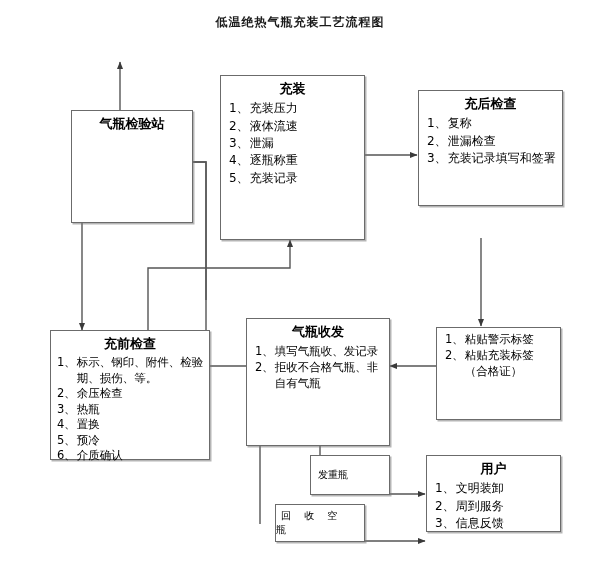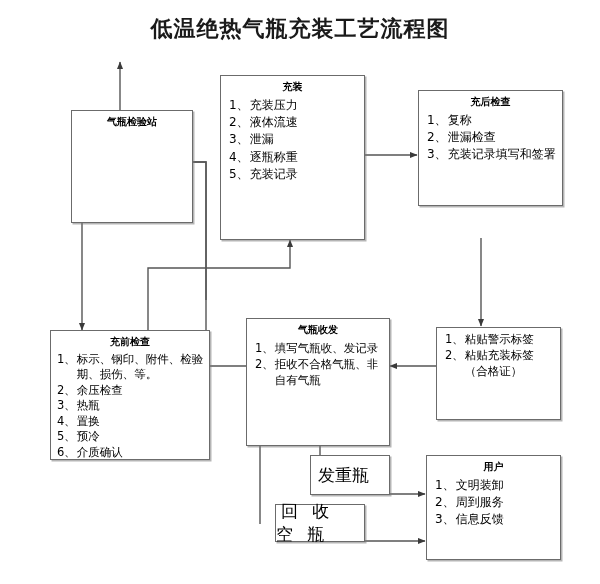--- a/index.html
+++ b/index.html
@@ -9,36 +9,36 @@
     color:#000;
     overflow:hidden;
     position:relative;
   }
   #chart-root{position:relative;width:600px;height:584px;}
   svg.connectors{position:absolute;left:0;top:0;width:600px;height:584px;}
   .title{
     position:absolute;
     left:0;top:14px;width:600px;
     text-align:center;
-    font-size:22px;
+    font-size:12px;
     font-weight:700;
     letter-spacing:1px;
     color:#1a1a1a;
   }
   .node{
     position:absolute;
     border:1px solid #6b6b6b;
     background:#fff;
     box-sizing:border-box;
     box-shadow:1.5px 1.5px 0 rgba(120,120,120,0.55);
   }
   .node .hd{
     text-align:center;
     font-weight:700;
-    font-size:10px;
+    font-size:13px;
     padding-top:5px;
     line-height:1.25;
   }
   .node ul{
     list-style:none;
     margin:3px 0 0 0;
     padding:0 4px 0 8px;
     font-size:12px;
     line-height:1.45;
   }
@@ -50,22 +50,21 @@
     flex:0 0 auto;
     white-space:nowrap;
     padding-right:1px;
   }
   .node ul li .txt{flex:1 1 auto;}
   .plain{
     display:flex;
     align-items:center;
     justify-content:center;
     height:100%;
-    font-size:17px;
-    font-family:Liberation Serif, serif;
+    font-size:10px;
   }
   .plain.spaced{letter-spacing:5px;text-indent:5px;}
   .lbl-left{
     justify-content:flex-start;
     padding-left:7px;
   }
 </style>
 </head>
 <body>
 
@@ -208,21 +207,21 @@
           <span class="num">1、</span>
           <span class="txt">粘贴警示标签</span>
         </li>
       <li>
           <span class="num">2、</span>
           <span class="txt">粘贴充装标签（合格证）</span>
         </li>
     </ul>
   </div>
 
-  <div class="node" style="left:426px;top:455px;width:135px;height:105px;">
+  <div class="node" style="left:426px;top:455px;width:135px;height:77px;">
     <div class="hd">用户</div>
     <ul>
       <li>
           <span class="num">1、</span>
           <span class="txt">文明装卸</span>
         </li>
       <li>
           <span class="num">2、</span>
           <span class="txt">周到服务</span>
         </li>

